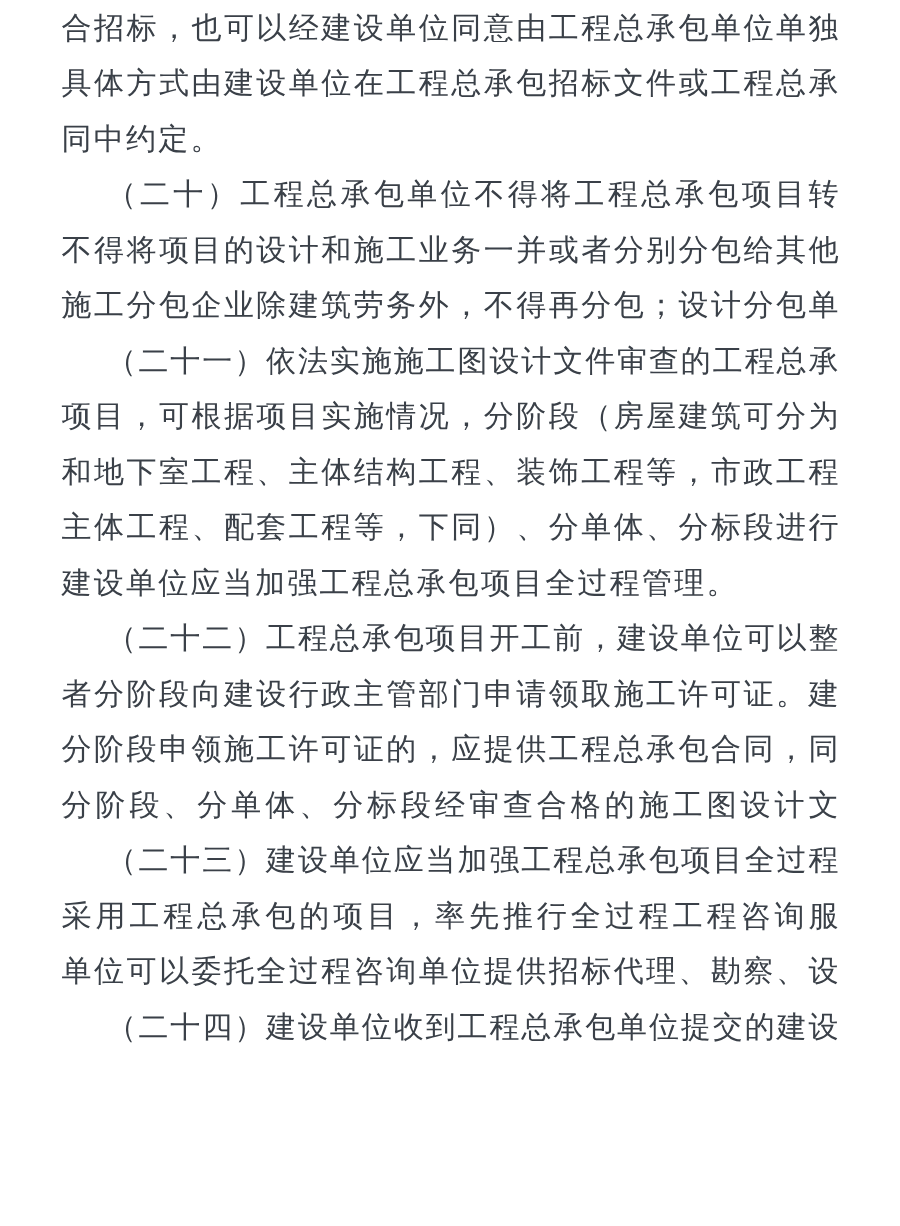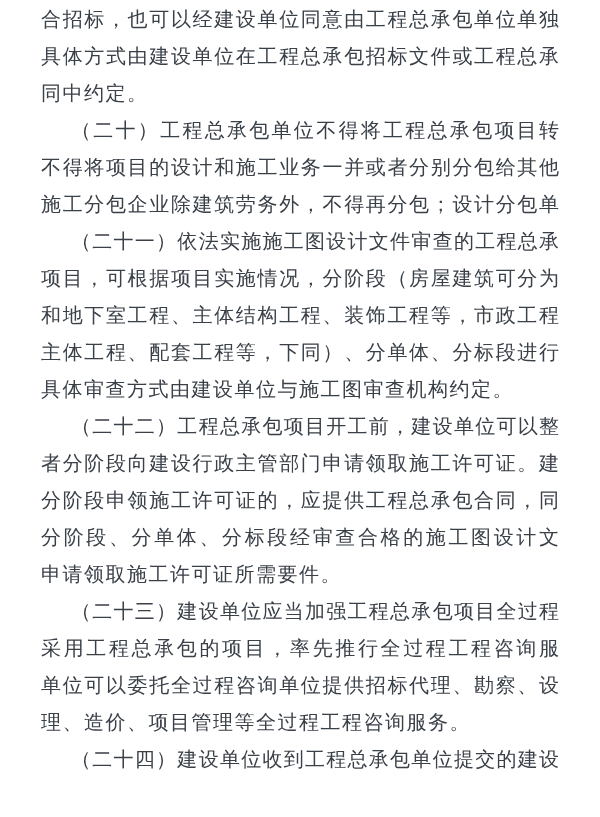--- a/index.html
+++ b/index.html
@@ -50,25 +50,23 @@
       <div class="line">合招标，也可以经建设单位同意由工程总承包单位单独招标，</div>
       <div class="line">具体方式由建设单位在工程总承包招标文件或工程总承包合</div>
       <div class="line last">同中约定。</div>
       <div class="line first">（二十）工程总承包单位不得将工程总承包项目转包，也</div>
       <div class="line">不得将项目的设计和施工业务一并或者分别分包给其他单位。</div>
       <div class="line">施工分包企业除建筑劳务外，不得再分包；设计分包单位</div>
       <div class="line first">（二十一）依法实施施工图设计文件审查的工程总承包</div>
       <div class="line">项目，可根据项目实施情况，分阶段（房屋建筑可分为桩基础</div>
       <div class="line">和地下室工程、主体结构工程、装饰工程等，市政工程可分为</div>
       <div class="line">主体工程、配套工程等，下同）、分单体、分标段进行送审，</div>
-      <div class="line last">具体审查方式由建设单位与施工图审查机构约定。</div>
+      <div class="line last">建设单位应当加强工程总承包项目全过程管理。</div>
       <div class="line first">（二十二）工程总承包项目开工前，建设单位可以整体或</div>
       <div class="line">者分阶段向建设行政主管部门申请领取施工许可证。建设单位</div>
       <div class="line">分阶段申领施工许可证的，应提供工程总承包合同，同时提交</div>
       <div class="line">分阶段、分单体、分标段经审查合格的施工图设计文件，作为</div>
-      <div class="line last">申请领取施工许可证所需要件。</div>
       <div class="line first">（二十三）建设单位应当加强工程总承包项目全过程管理。</div>
       <div class="line">采用工程总承包的项目，率先推行全过程工程咨询服务，建设</div>
       <div class="line">单位可以委托全过程咨询单位提供招标代理、勘察、设计、监</div>
-      <div class="line last">理、造价、项目管理等全过程工程咨询服务。</div>
       <div class="line first">（二十四）建设单位收到工程总承包单位提交的建设工程</div>
     </div>
 </div>
 
 </body></html>

